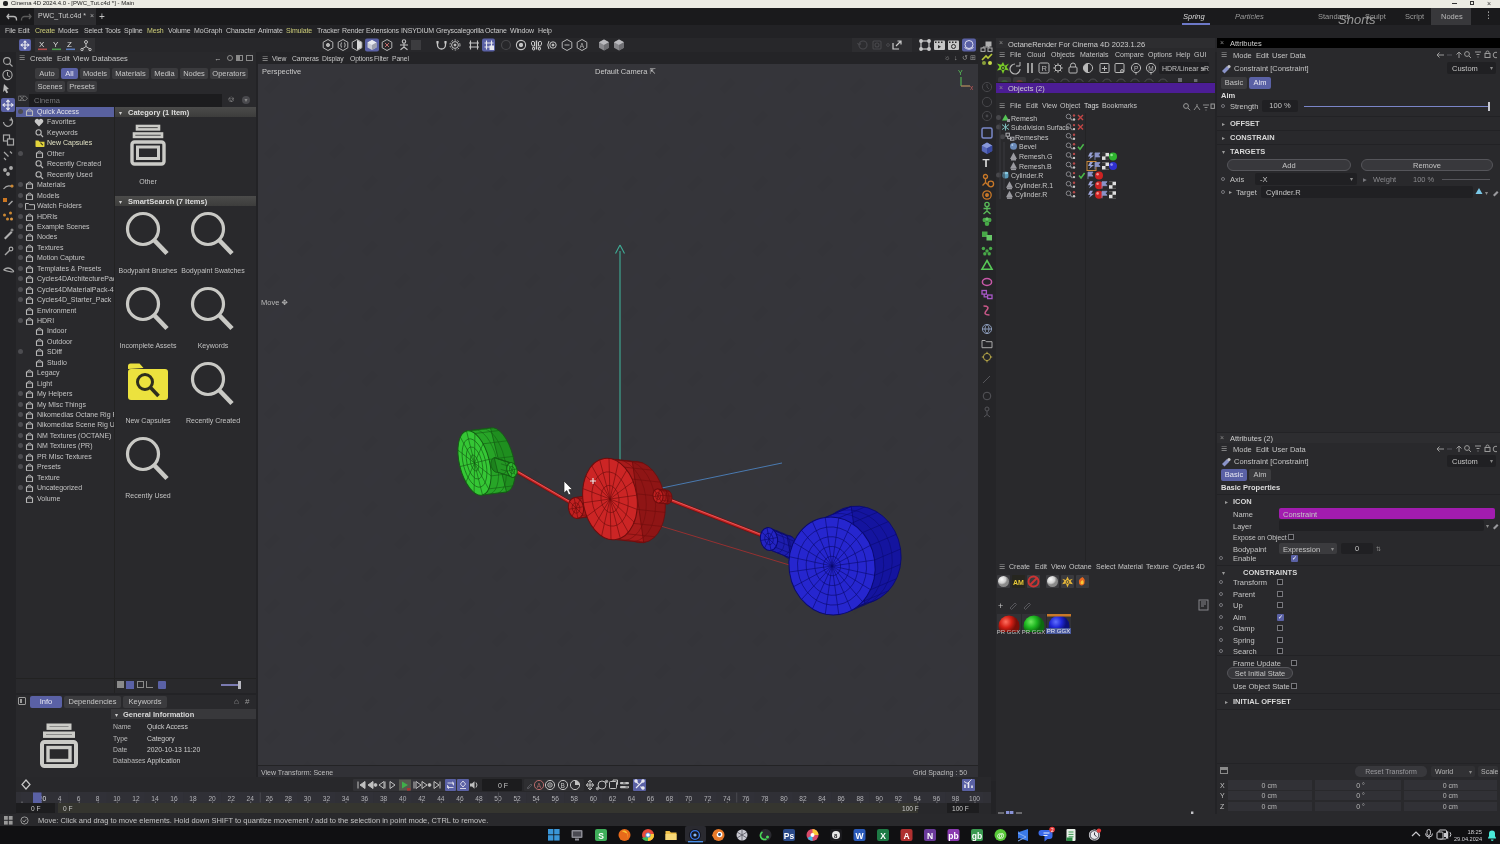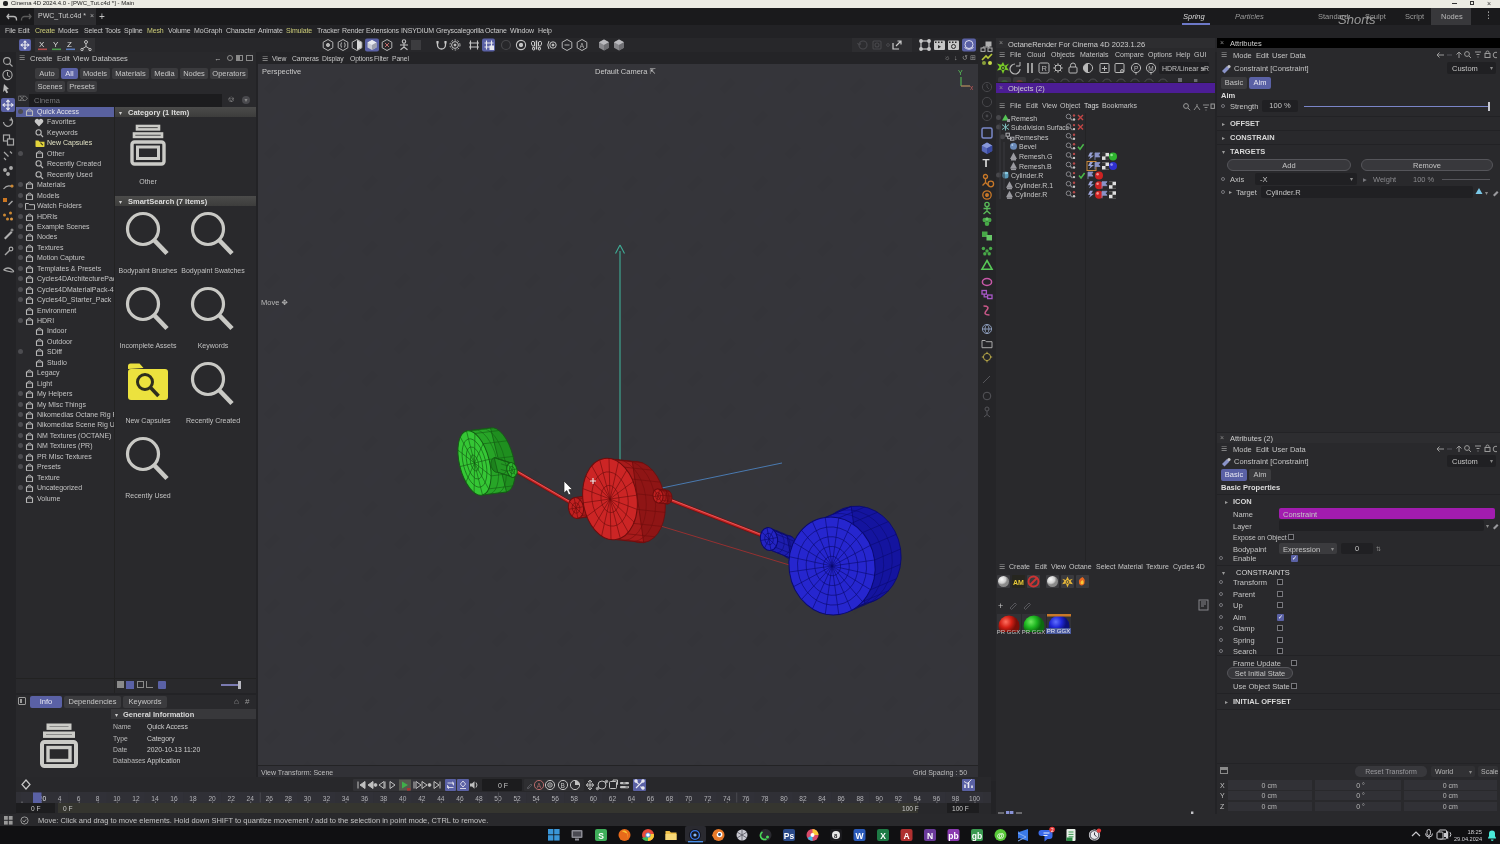--- a/index.html
+++ b/index.html
@@ -1322,21 +1322,21 @@
       <span style="position:absolute;left:4px;top:1.5px">Expression</span>
       <span style="position:absolute;right:3px;top:1.5px;color:#8a8a8a;font-size:6px">▾</span>
     </div>
   <div class="a" style="left:124px;top:110px;width:32px;height:11px;background:#202023;border-radius:2px;text-align:center;line-height:11px">0</div>
   <div class="a" style="left:159px;top:112px;color:#8a8a8a;font-size:6px">⇅</div>
   <div class="a" style="left:2px;top:123px;width:4px;height:4px;border:1px solid #77777c;border-radius:3px"></div>
   <div class="a" style="left:16px;top:121px">Enable</div>
   <div class="a" style="left:74px;top:122px;width:7px;height:7px;background:#5a61a5;border-radius:1px;color:#fff;font-size:6px;text-align:center;line-height:7px">✓</div>
   <div class="a" style="left:0;top:132px;width:283px;height:1px;background:#222225"></div>
   <div class="a" style="left:5px;top:136px;color:#9a9a9a;font-size:6px">▾</div>
-    <div class="a" style="left:19px;top:135px;color:#d8d8d8;font-weight:normal">CONSTRAINTS</div>
+    <div class="a" style="left:26px;top:135px;color:#d8d8d8;font-weight:bold">CONSTRAINTS</div>
   <div class="a" style="left:2px;top:147.0px;width:4px;height:4px;border:1px solid #77777c;border-radius:3px"></div>
 <div class="a" style="left:16px;top:145.0px">Transform</div>
 <div class="a" style="left:60px;top:146.0px;width:6px;height:6px;border:1px solid #77777c;background:#1e1e20"></div>
 <div class="a" style="left:2px;top:158.5px;width:4px;height:4px;border:1px solid #77777c;border-radius:3px"></div>
 <div class="a" style="left:16px;top:156.5px">Parent</div>
 <div class="a" style="left:60px;top:157.5px;width:6px;height:6px;border:1px solid #77777c;background:#1e1e20"></div>
 <div class="a" style="left:2px;top:170.0px;width:4px;height:4px;border:1px solid #77777c;border-radius:3px"></div>
 <div class="a" style="left:16px;top:168.0px">Up</div>
 <div class="a" style="left:60px;top:169.0px;width:6px;height:6px;border:1px solid #77777c;background:#1e1e20"></div>
 <div class="a" style="left:2px;top:181.5px;width:4px;height:4px;border:1px solid #77777c;border-radius:3px"></div>

